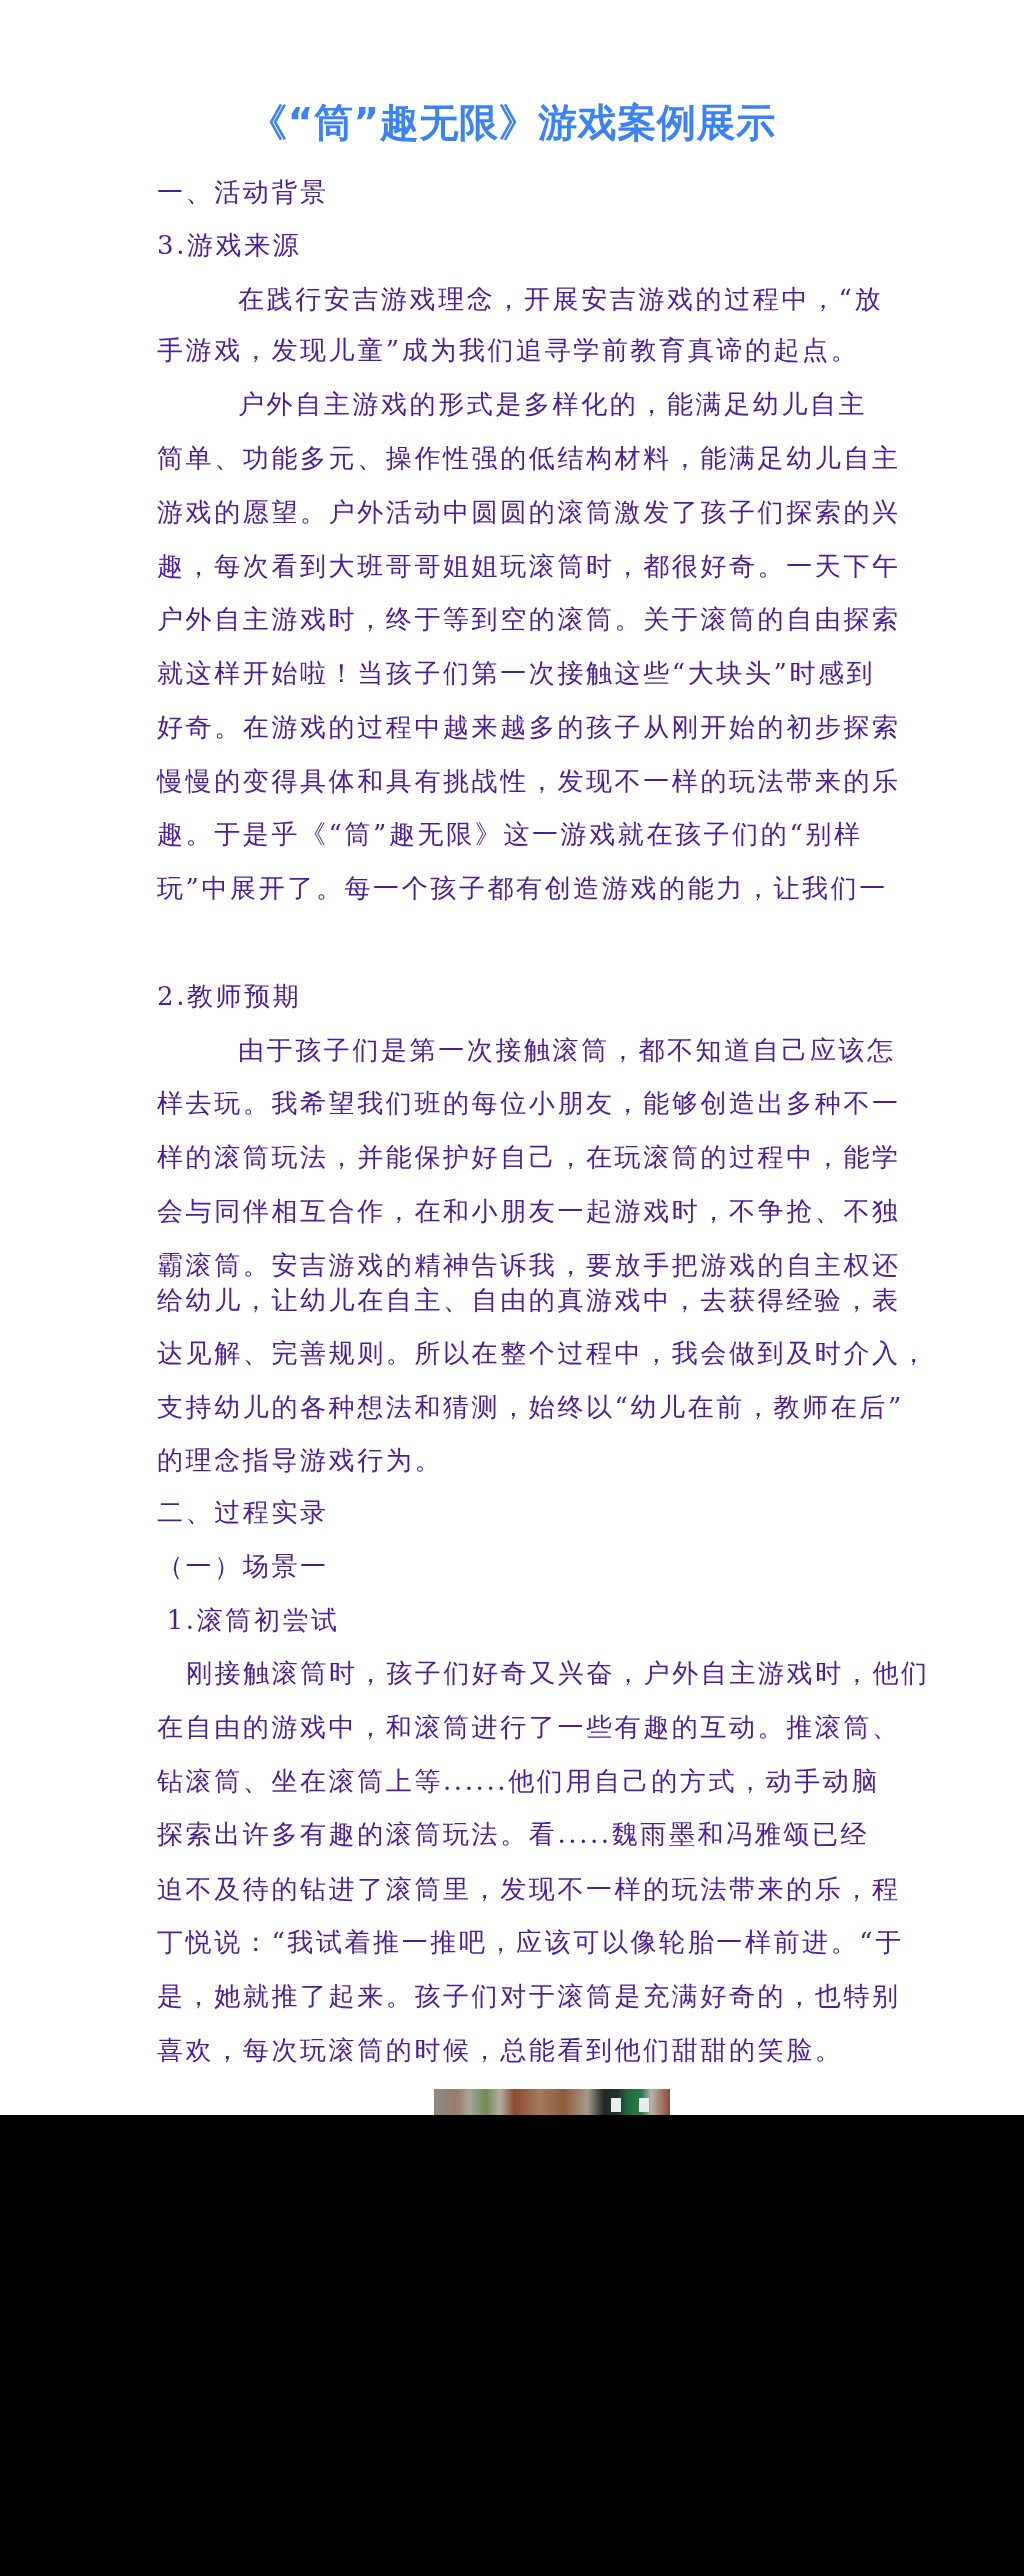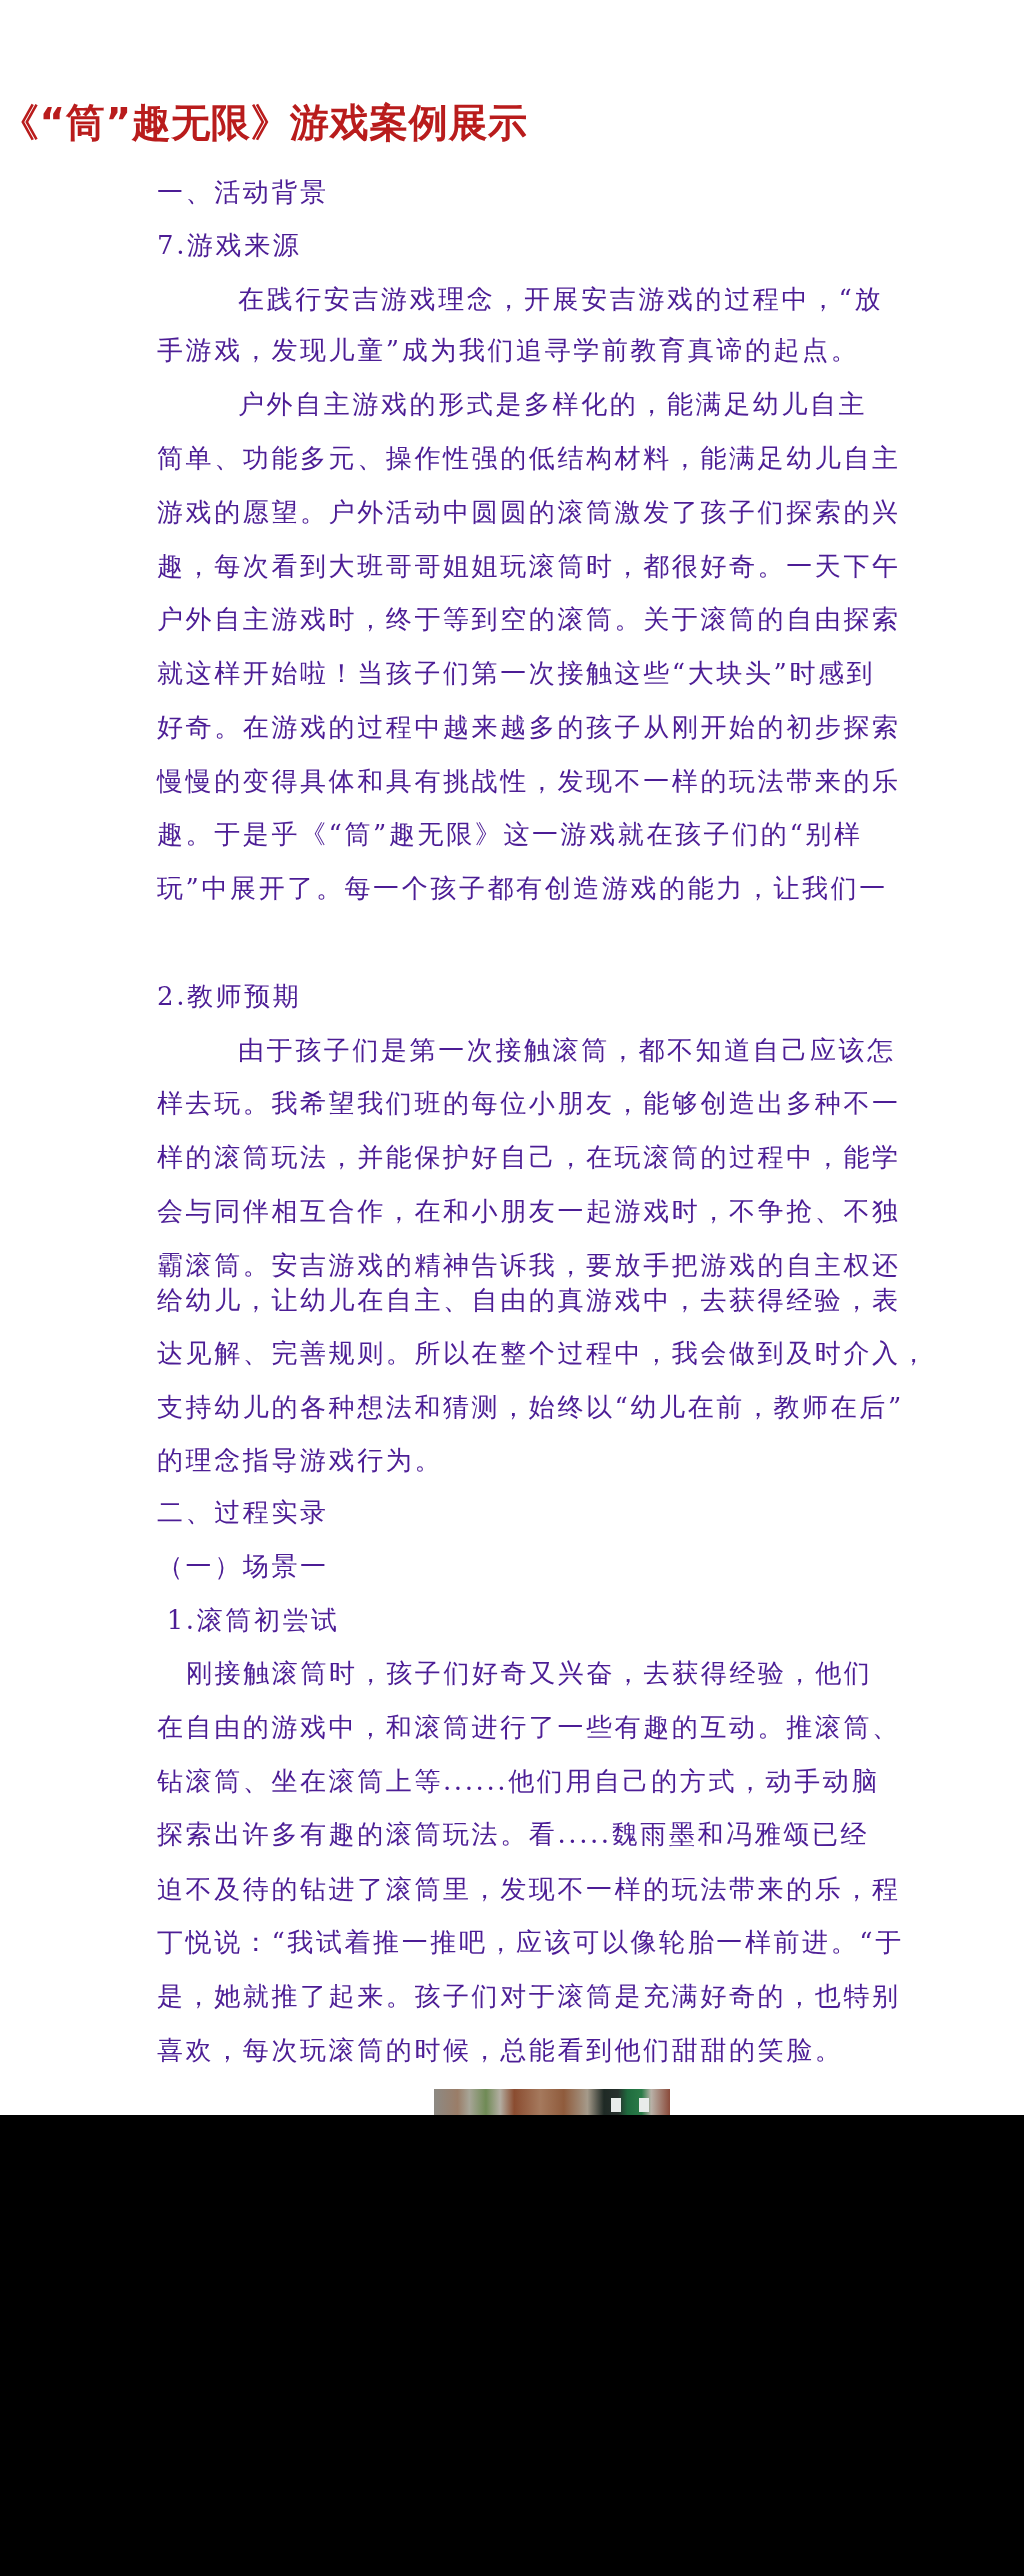--- a/index.html
+++ b/index.html
@@ -4,23 +4,23 @@
 <style>
   html, body { margin: 0; padding: 0; }
   body {
     width: 1024px; height: 2576px; background: #000; position: relative; overflow: hidden;
     font-family: "DejaVu Serif", "Liberation Serif", serif; color: #111;
   }
   .page {
     position: absolute; left: 0; top: 0; width: 1024px; height: 2115px; background: #fff;
   }
   .title {
-    position: absolute; left: 0; width: 1024px; top: 97px; 
+    position: absolute; left: 0; width: 1024px; top: 97px; text-align: center;
     font-size: 39px; font-weight: bold; line-height: 52px; letter-spacing: 0.6px;
-    font-family: "DejaVu Sans", "Liberation Sans", sans-serif; color: #b91c1c;
+    font-family: "DejaVu Sans", "Liberation Sans", sans-serif; color: #3b82f6;
   }
   .line {
     position: absolute; left: 157px; width: 716px; white-space: nowrap;
     font-size: 26px; line-height: 32px; letter-spacing: 2.6px; color: #4c1d95;
   }
   .indent2 { padding-left: 81px; }
   .indent1 { padding-left: 9.7px; }
   .photo {
     position: absolute; left: 434px; top: 2089px; width: 236px; height: 26.5px; overflow: hidden;
     background: linear-gradient(90deg, #8d8a84 0%, #9a7d68 10%, #a7a597 15%, #6f8a55 22%, #b3aea2 28%, #8a4c30 34%, #a5795d 45%, #8f5b3c 55%, #a59a8a 65%, #1f2a25 72%, #27302c 78%, #1f6b3e 82%, #2a7c48 88%, #b9b2a8 92%, #8a4a3a 100%);
@@ -30,21 +30,21 @@
   .noise { position: absolute; left: 0; top: 2115px; width: 1024px; height: 3.2px;
     background: repeating-linear-gradient(90deg, #333 0 4.5px, #000 4.5px 12.3px, #5a4a7a 12.3px 15px, #000 15px 26.5px, #8a8a60 26.5px 28px, #000 28px 39px); }
 </style>
 </head>
 <body>
 
 <div class="page">
   <div class="title">《“筒”趣无限》游戏案例展示</div>
 
   <div class="line" style="top:176px">一、活动背景</div>
-  <div class="line" style="top:229px">7.游戏来源</div>
+  <div class="line" style="top:229px">3.游戏来源</div>
 
   <div class="line indent2" style="top:283px">在践行安吉游戏理念，开展安吉游戏的过程中，“放</div>
   <div class="line" style="top:334px">手游戏，发现儿童”成为我们追寻学前教育真谛的起点。</div>
 
   <div class="line indent2" style="top:388px">户外自主游戏的形式是多样化的，能满足幼儿自主</div>
   <div class="line" style="top:442px">简单、功能多元、操作性强的低结构材料，能满足幼儿自主</div>
   <div class="line" style="top:496px">游戏的愿望。户外活动中圆圆的滚筒激发了孩子们探索的兴</div>
   <div class="line" style="top:550px">趣，每次看到大班哥哥姐姐玩滚筒时，都很好奇。一天下午</div>
   <div class="line" style="top:603px">户外自主游戏时，终于等到空的滚筒。关于滚筒的自由探索</div>
   <div class="line" style="top:657px">就这样开始啦！当孩子们第一次接触这些“大块头”时感到</div>
@@ -62,21 +62,21 @@
   <div class="line" style="top:1249px">霸滚筒。安吉游戏的精神告诉我，要放手把游戏的自主权还</div>
   <div class="line" style="top:1284px">给幼儿，让幼儿在自主、自由的真游戏中，去获得经验，表</div>
   <div class="line" style="top:1337px">达见解、完善规则。所以在整个过程中，我会做到及时介入，</div>
   <div class="line" style="top:1391px">支持幼儿的各种想法和猜测，始终以“幼儿在前，教师在后”</div>
   <div class="line" style="top:1444px">的理念指导游戏行为。</div>
 
   <div class="line" style="top:1496px">二、过程实录</div>
   <div class="line" style="top:1550px">（一）场景一</div>
   <div class="line indent1" style="top:1604px">1.滚筒初尝试</div>
 
-  <div class="line" style="top:1657px; padding-left:29px">刚接触滚筒时，孩子们好奇又兴奋，去获得经验，他们</div>
+  <div class="line" style="top:1657px; padding-left:29px">刚接触滚筒时，孩子们好奇又兴奋，户外自主游戏时，他们</div>
   <div class="line" style="top:1711px">在自由的游戏中，和滚筒进行了一些有趣的互动。推滚筒、</div>
   <div class="line" style="top:1765px">钻滚筒、坐在滚筒上等......他们用自己的方式，动手动脑</div>
   <div class="line" style="top:1818px">探索出许多有趣的滚筒玩法。看.....魏雨墨和冯雅颂已经</div>
   <div class="line" style="top:1873px">迫不及待的钻进了滚筒里，发现不一样的玩法带来的乐，程</div>
   <div class="line" style="top:1926px">丁悦说：“我试着推一推吧，应该可以像轮胎一样前进。“于</div>
   <div class="line" style="top:1980px">是，她就推了起来。孩子们对于滚筒是充满好奇的，也特别</div>
   <div class="line" style="top:2034px">喜欢，每次玩滚筒的时候，总能看到他们甜甜的笑脸。</div>
 
   <div class="photo" title="children playing with rolling drums outdoors (partially visible)">
     <div class="bin-label" style="left:177px"></div>

